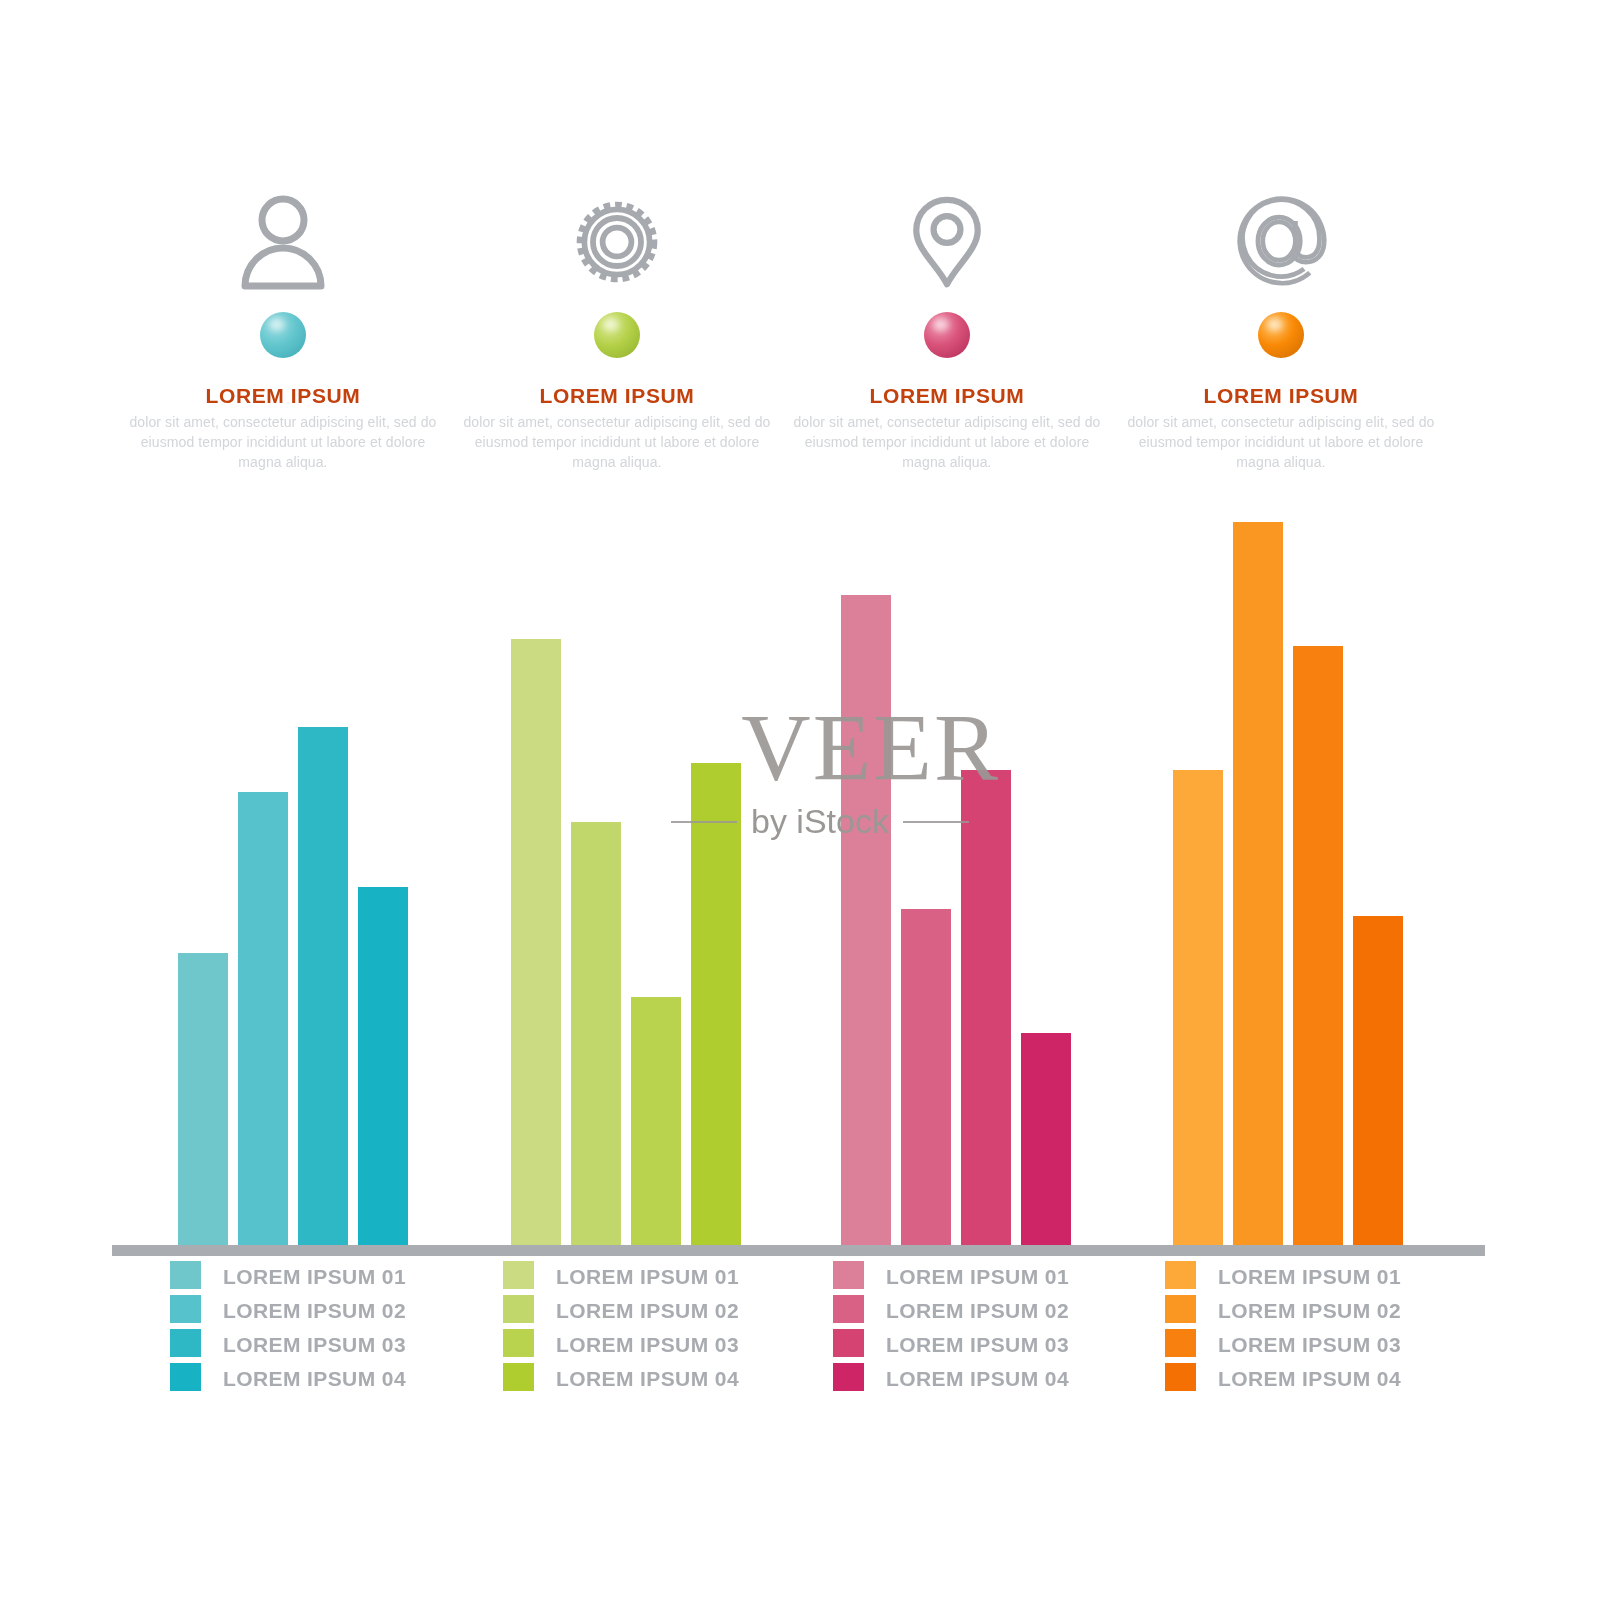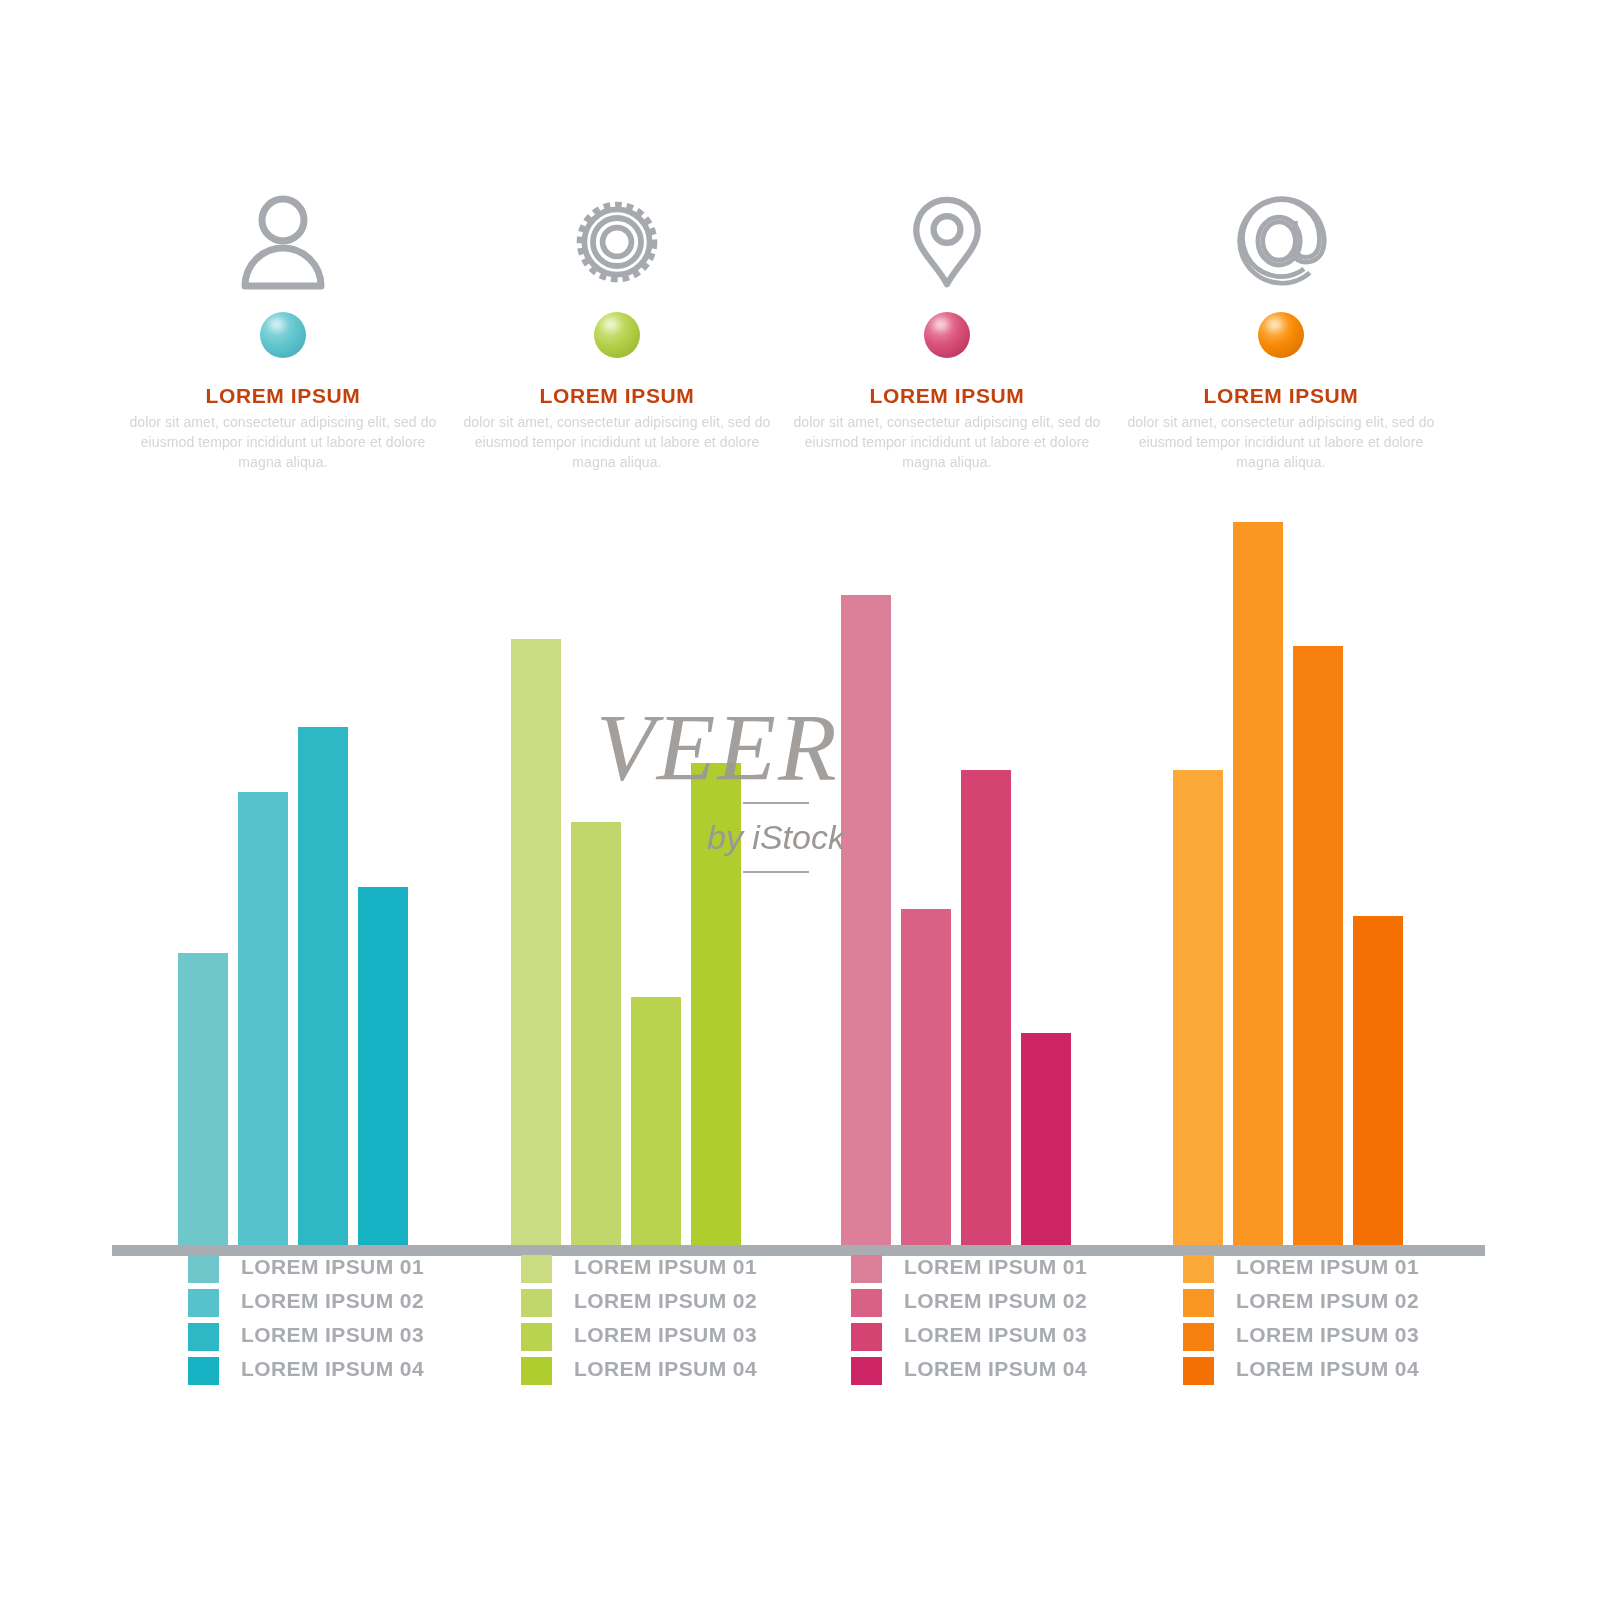--- a/index.html
+++ b/index.html
@@ -35,37 +35,36 @@
   
   #chart{position:absolute;left:0;top:0;width:1600px;height:1600px;pointer-events:none;}
   .bar{position:absolute;bottom:0;}
   #baseline{
     position:absolute;left:112px;top:1245px;width:1373px;height:11px;
     background:#a9acb1;
   }
 
   
   #wm{
-    position:absolute;left:596px;top:700px;width:360px;text-align:left;
+    position:absolute;left:640px;top:700px;width:360px;text-align:right;
     pointer-events:none;
-    font-style:italic;
   }
   #wm .veer{
     font-family:"Liberation Serif",serif;font-size:96px;color:#9b9795;
     letter-spacing:2px;line-height:1;opacity:.92;
   }
   #wm .sub{
     margin-top:6px;display:flex;align-items:center;justify-content:center;gap:14px;
-    font-size:34px;color:#9b9795;font-family:"Liberation Sans",sans-serif;flex-direction:column;
+    font-size:34px;color:#9b9795;font-family:"Liberation Sans",sans-serif;
   }
   #wm .rule{display:block;width:66px;height:2px;background:#9b9795;opacity:.85;}
 
   
   .legend{position:absolute;width:340px;}
-  .legend-row{display:flex;align-items:flex-start;height:34px;margin-bottom:0px;margin-left:18px;}
+  .legend-row{display:flex;align-items:flex-end;height:34px;margin-bottom:0px;}
   .swatch{width:31px;height:28px;flex:0 0 31px;}
   .legend-label{
     margin-left:22px;font-size:21px;font-weight:bold;color:#a8abb0;
     letter-spacing:.4px;white-space:nowrap;
   }
 </style>
 </head>
 <body>
 
 <div id="stage">

